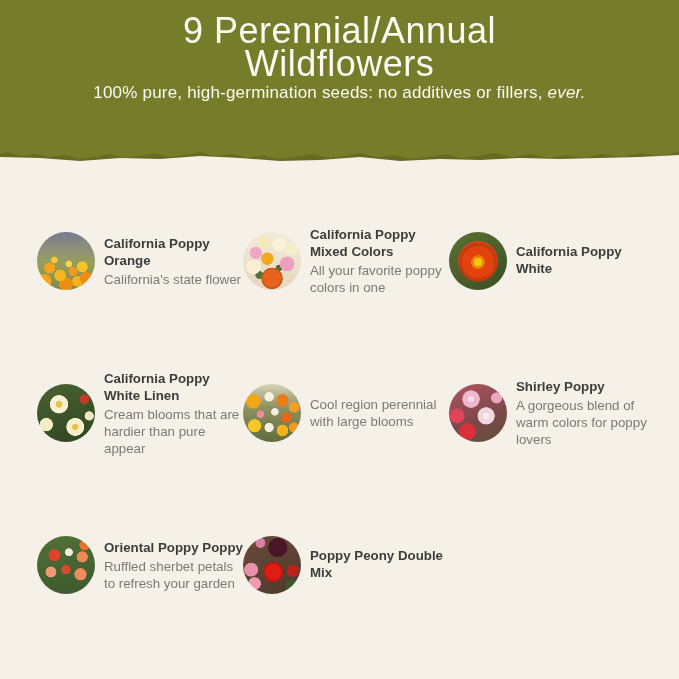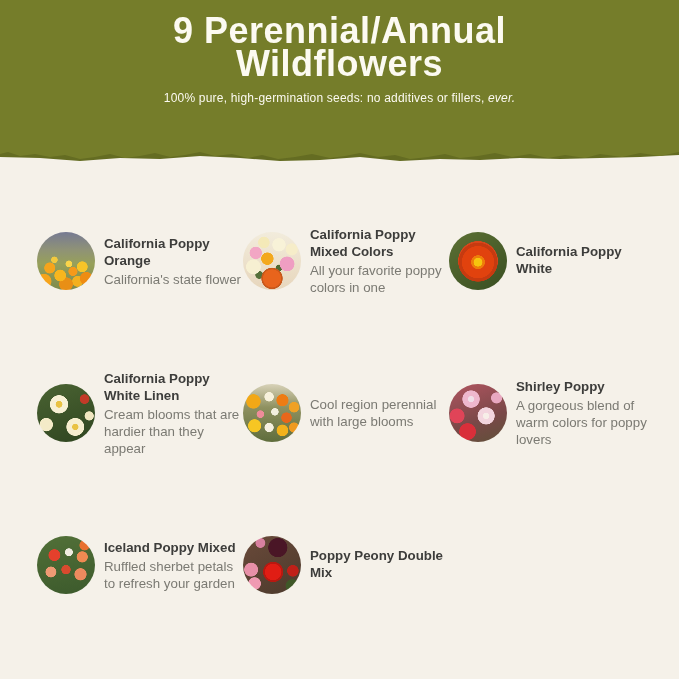--- a/index.html
+++ b/index.html
@@ -13,27 +13,27 @@
   
   .banner {
     background: var(--banner, #757d2a);
     height: 140px;
     text-align: center;
     padding-top: 14px;
     color: var(--banner-text, #fcfaf1);
   }
   .title {
     font-size: 36px;
-    font-weight: 700;
+    font-weight: 400;
     line-height: 33px;
     letter-spacing: 0.5px;
   }
   .subtitle {
-    margin-top: 11px;
-    font-size: 12px;
+    margin-top: 3px;
+    font-size: 17px;
     letter-spacing: 0.2px;
   }
   .subtitle em { font-style: italic; }
 
   .tear { display:block; width:679px; height:26px; }
 
   
   .grid {
     position: absolute;
     top: 185px;
@@ -203,21 +203,21 @@
     <div class="photo p3"></div>
     <div class="text">
       <div class="fname">California Poppy White</div>
     </div>
   </div>
 
   <div class="cell">
     <div class="photo p4"></div>
     <div class="text">
       <div class="fname">California Poppy White Linen</div>
-      <div class="fdesc">Cream blooms that are hardier than they appear</div>
+      <div class="fdesc">Cream blooms that are hardier than pure appear</div>
     </div>
   </div>
 
 
   <div class="cell">
     <div class="photo p6"></div>
     <div class="text">
       <div class="fdesc">Cool region perennial with large blooms</div>
     </div>
   </div>
@@ -226,21 +226,21 @@
     <div class="photo p7"></div>
     <div class="text">
       <div class="fname">Shirley Poppy</div>
       <div class="fdesc">A gorgeous blend of warm colors for poppy lovers</div>
     </div>
   </div>
 
   <div class="cell">
     <div class="photo p8"></div>
     <div class="text">
-      <div class="fname">Iceland Poppy Mixed</div>
+      <div class="fname">Oriental Poppy Poppy</div>
       <div class="fdesc">Ruffled sherbet petals to refresh your garden</div>
     </div>
   </div>
 
   <div class="cell">
     <div class="photo p9"></div>
     <div class="text">
       <div class="fname">Poppy Peony Double Mix</div>
     </div>
   </div>

